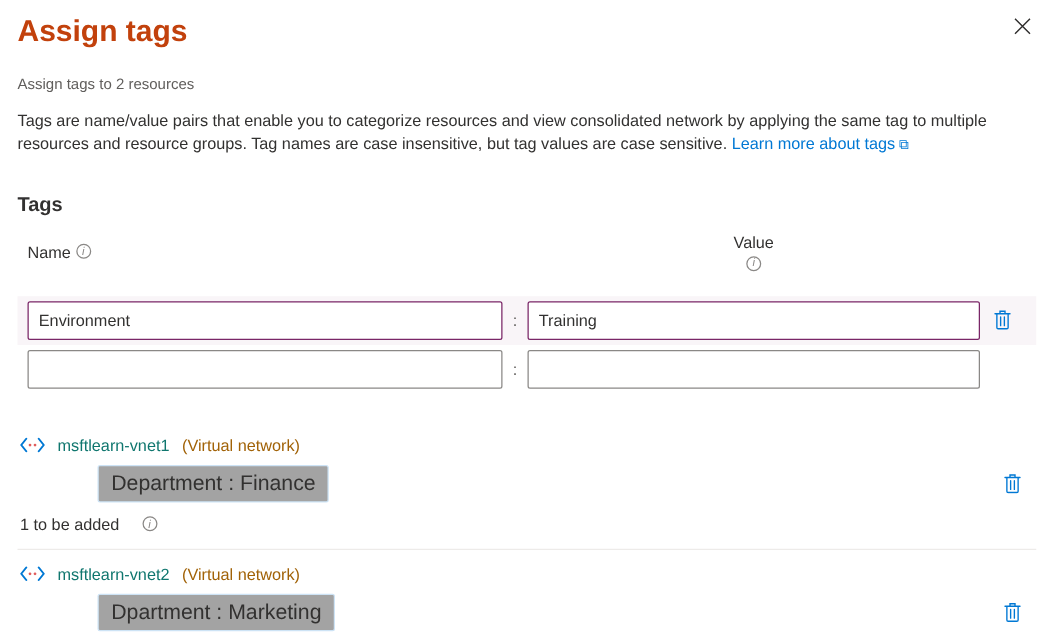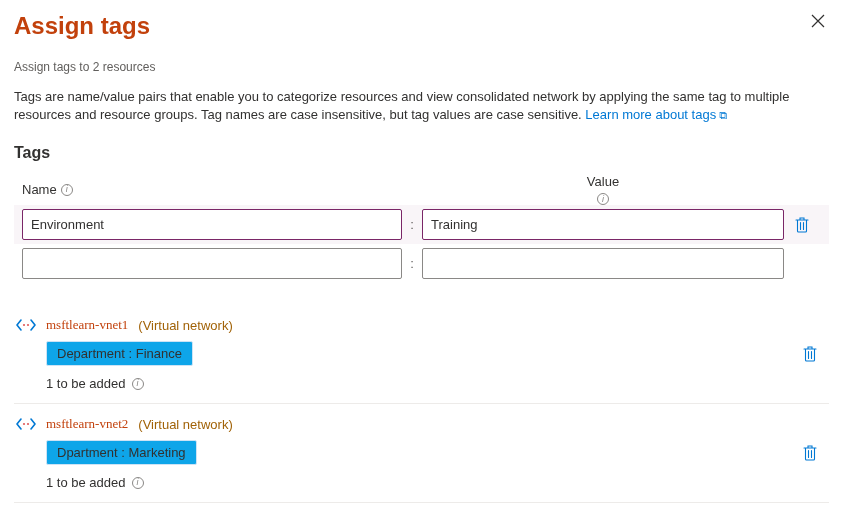--- a/index.html
+++ b/index.html
@@ -48,27 +48,27 @@
     }
     .ext-icon {
       font-size: 11px;
       margin-left: 3px;
       vertical-align: baseline;
       color: #0078d4;
     }
     .section-heading {
       font-size: 16px;
       font-weight: 600;
-      margin-top: 20px;
+      margin-top: 31px;
       margin-bottom: 12px;
     }
     .tag-row-header {
       display: flex;
       gap: 0;
-      margin-bottom: 0;
+      margin-bottom: 20px;
       padding-left: 8px;
     }
     .col-name { width: 380px; }
     .col-sep { width: 20px; text-align: center; }
     .col-value { width: 362px; flex-direction: column; }
     .col-del { width: 36px; display:flex; align-items:center; justify-content:center; }
     .col-label {
       font-size: 13px;
       display: inline-flex;
       align-items: center;
@@ -124,52 +124,52 @@
     }
     .resource-header {
       display: flex;
       align-items: center;
       gap: 10px;
     }
     .vnet-icon {
       display: inline-flex;
       align-items: center;
     }
-    .resource-name { font-size: 13px; color: #c2410c; font-family: Liberation Serif, serif; }
+    .resource-name { font-size: 13px; color: #0f766e; }
     .resource-type { font-size: 13px; color: #a16207; }
     .existing-tag-row {
       margin-top: 8px;
       margin-left: 30px;
       display: flex;
       align-items: center;
       justify-content: space-between;
     }
     .existing-tag {
-      background: #0ea5e9;
+      background: #a3a3a3;
       border: 1px solid #cde3f5;
       border-radius: 2px;
       padding: 4px 10px;
-      font-size: 13px;
+      font-size: 17px;
       color: #323130;
       display: inline-block;
+      margin-left: 32px;
     }
     .resource-delete {
       color: #0078d4;
       cursor: pointer;
       display: inline-flex;
       margin-right: 6px;
     }
     .pending-row {
       margin-top: 10px;
-      margin-left: 30px;
-      font-size: 13px;
-      color: #323130;
-      display: flex;
-      align-items: center;
-      gap: 6px;
+      font-size: 13px;
+      color: #323130;
+      display: flex;
+      align-items: center;
+      gap: 18px;
     }
     svg { display: block; }
   </style>
 </head>
 <body>
 
 <div class="header-row">
   <div>
     <div class="title">Assign tags</div>
     <div class="subtitle">Assign tags to 2 resources</div>

